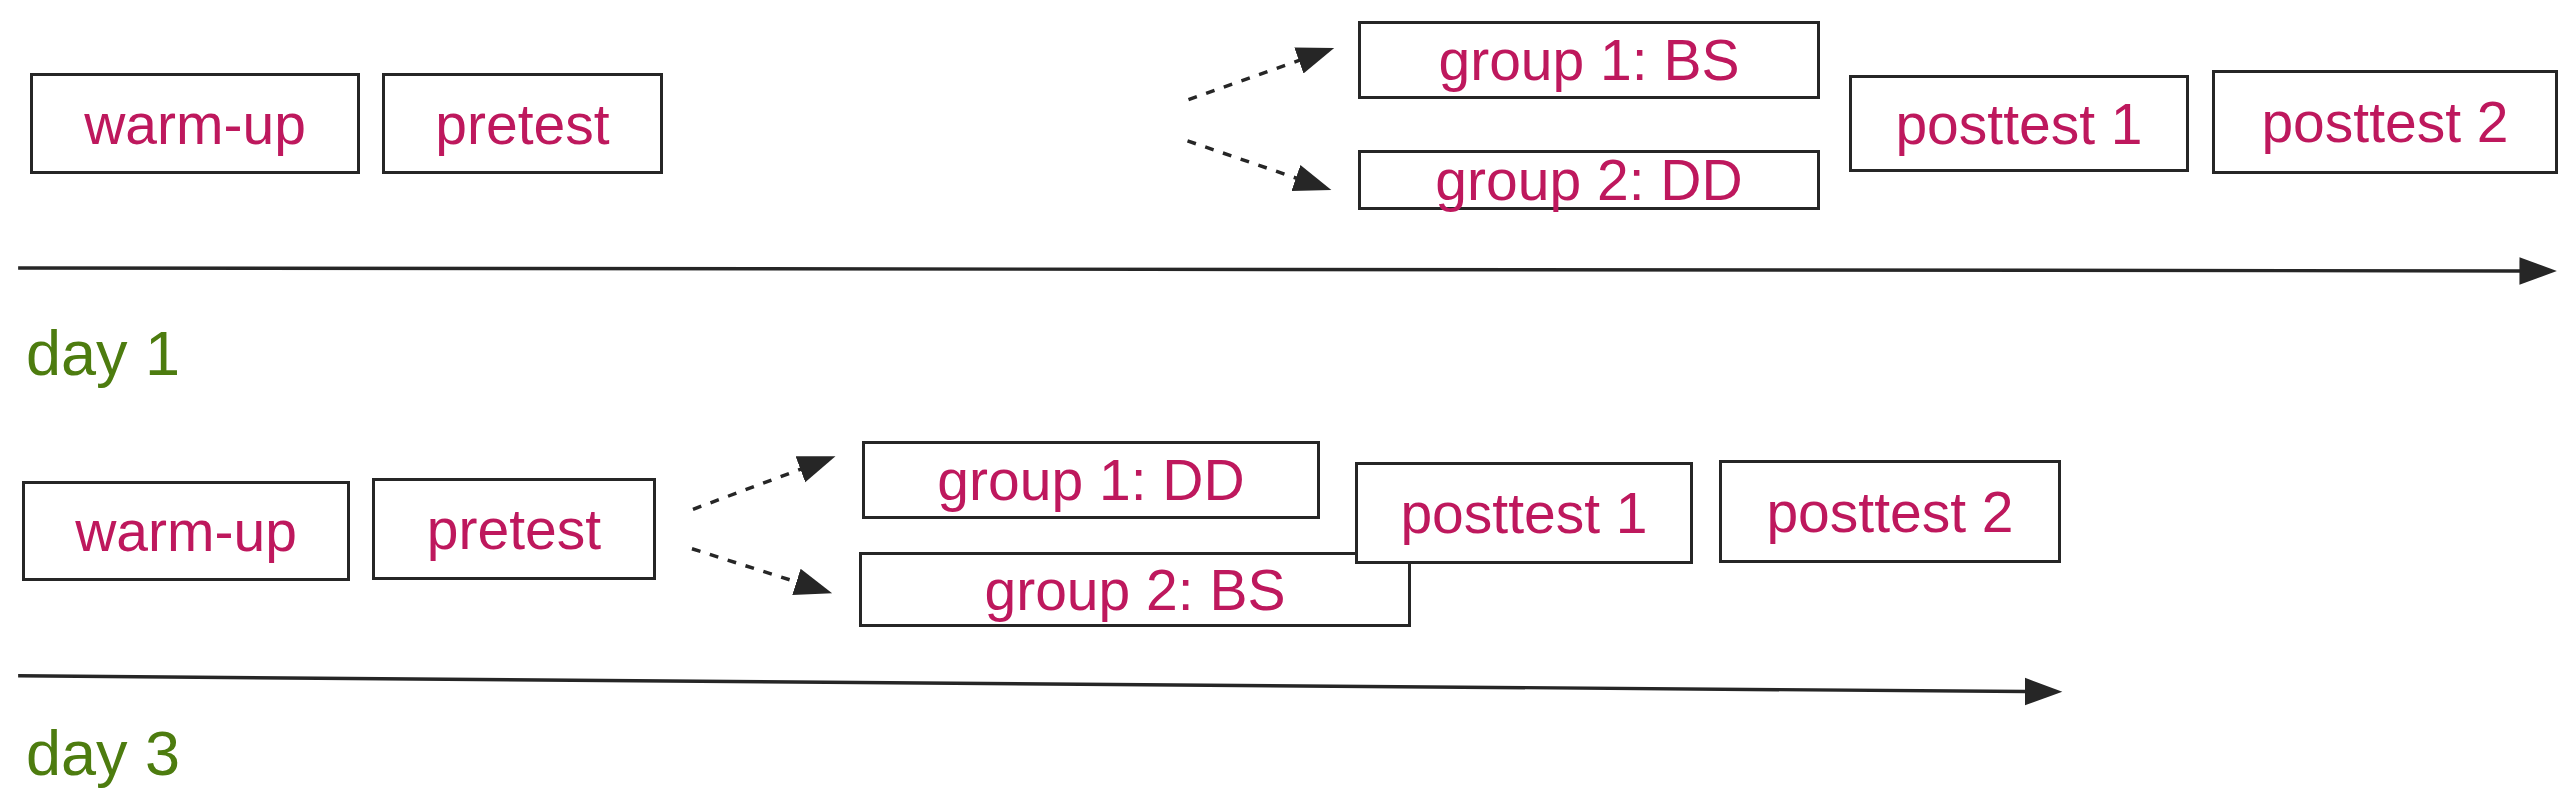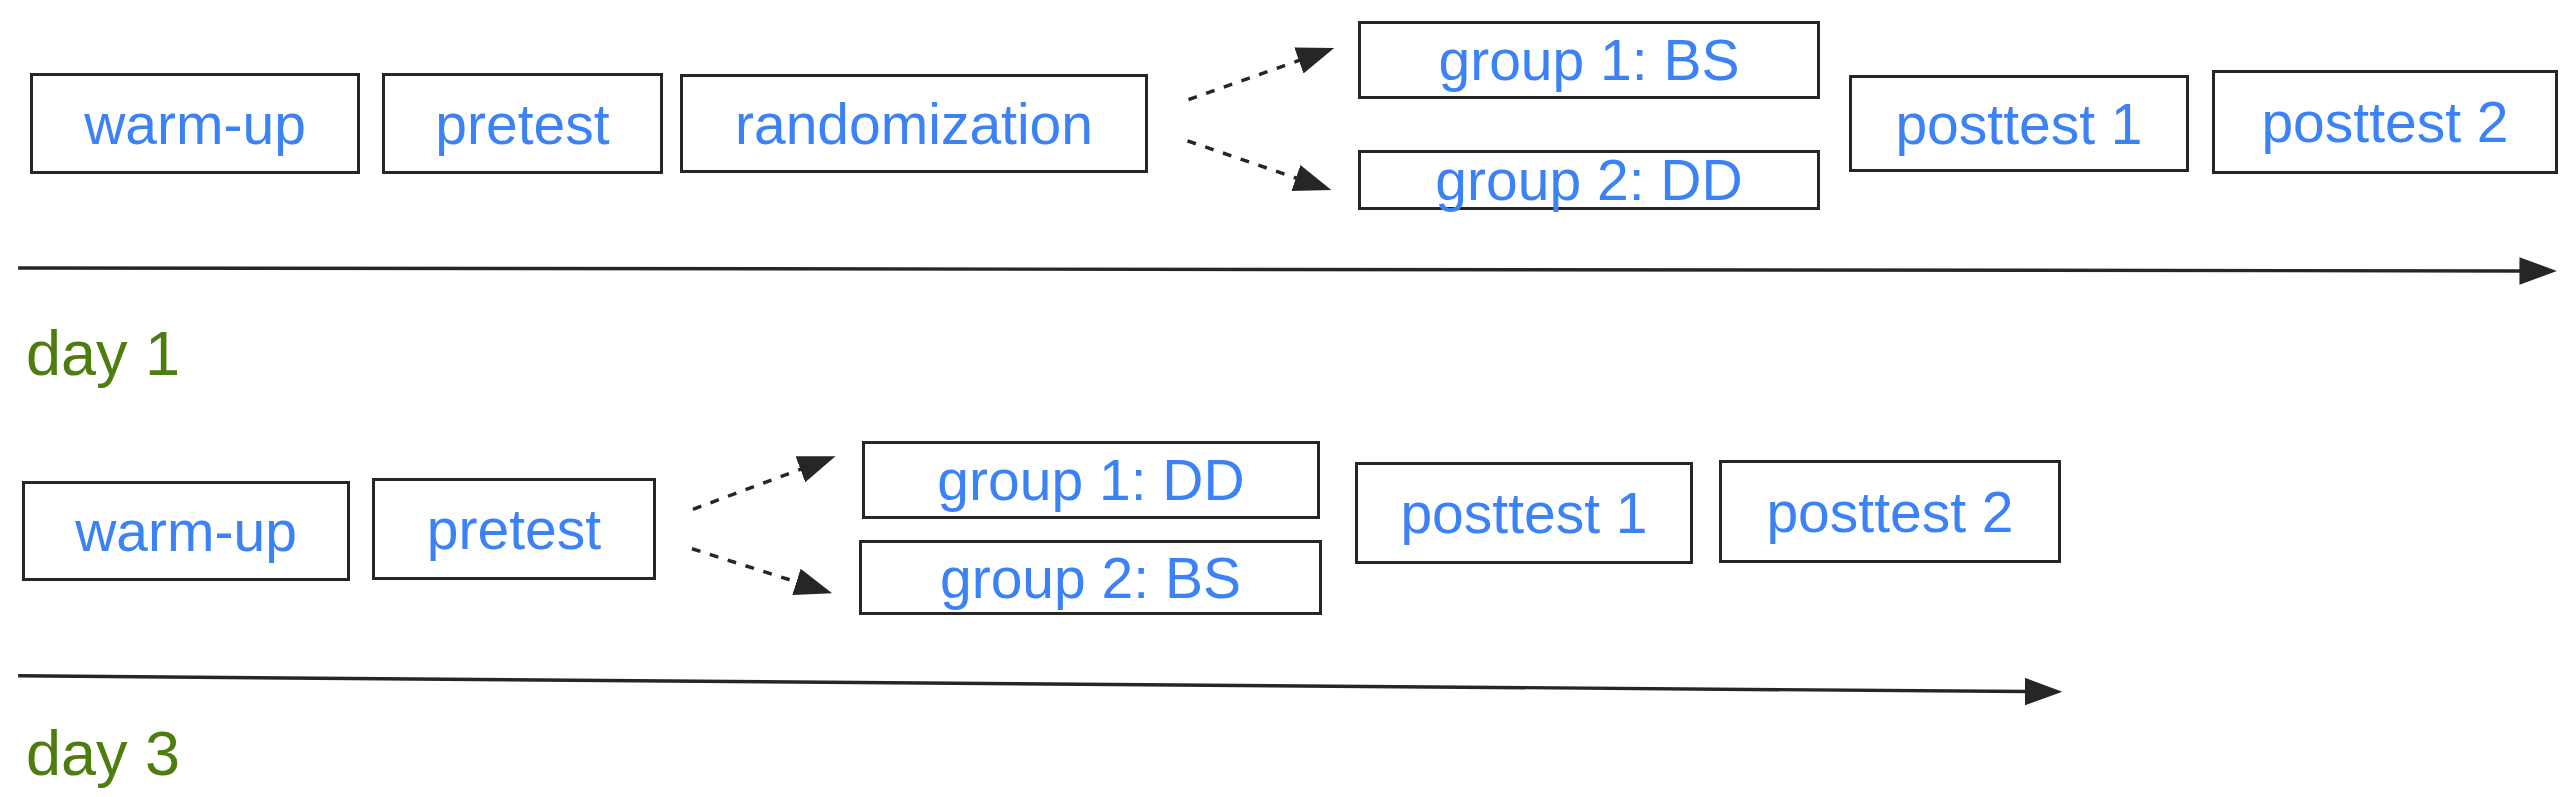--- a/index.html
+++ b/index.html
@@ -13,21 +13,21 @@
   }
   .box {
     position: absolute;
     box-sizing: border-box;
     border: 3px solid #262626;
     background: #ffffff;
     display: flex;
     align-items: center;
     justify-content: center;
     font-size: 57px;
-    color: #3b82f6;
+    color: #be185d;
     white-space: nowrap;
   }
   .day-label {
     position: absolute;
     font-size: 63px;
     color: #4d7c0f;
     white-space: nowrap;
   }
   .arrows {
     position: absolute;
@@ -35,32 +35,31 @@
     pointer-events: none;
   }
 </style>
 </head>
 <body>
 
 <div class="stage">
 
   <div class="box" style="left:30px;  top:73px;  width:330px; height:101px;">warm-up</div>
   <div class="box" style="left:382px; top:73px;  width:281px; height:101px;">pretest</div>
-  <div class="box" style="left:680px; top:74px;  width:468px; height:99px;">randomization</div>
   <div class="box" style="left:1358px; top:21px;  width:462px; height:78px;">group 1: BS</div>
   <div class="box" style="left:1358px; top:150px; width:462px; height:60px;">group 2: DD</div>
   <div class="box" style="left:1849px; top:75px;  width:340px; height:97px;">posttest 1</div>
   <div class="box" style="left:2212px; top:70px;  width:346px; height:104px;">posttest 2</div>
 
   <div class="day-label" style="left:26px; top:317px;">day 1</div>
 
   <div class="box" style="left:22px;  top:481px; width:328px; height:100px;">warm-up</div>
   <div class="box" style="left:372px; top:478px; width:284px; height:102px;">pretest</div>
   <div class="box" style="left:862px; top:412px; width:458px; height:78px;margin-top:29px;">group 1: DD</div>
-  <div class="box" style="left:859px; top:540px; width:463px; height:75px;">group 2: BS</div>
+  <div class="box" style="left:859px; top:552px; width:552px; height:75px;">group 2: BS</div>
   <div class="box" style="left:1355px; top:462px; width:338px; height:102px;">posttest 1</div>
   <div class="box" style="left:1719px; top:460px; width:342px; height:103px;">posttest 2</div>
 
   <div class="day-label" style="left:26px; top:717px;">day 3</div>
 
   <svg class="arrows" width="2576" height="797" viewBox="0 0 2614 809">
     <defs>
       <marker id="ah" markerUnits="userSpaceOnUse" markerWidth="40" markerHeight="30" refX="1" refY="15" orient="auto">
         <path d="M0,1 L38,15 L0,29 Z" fill="#262626"></path>
       </marker>

